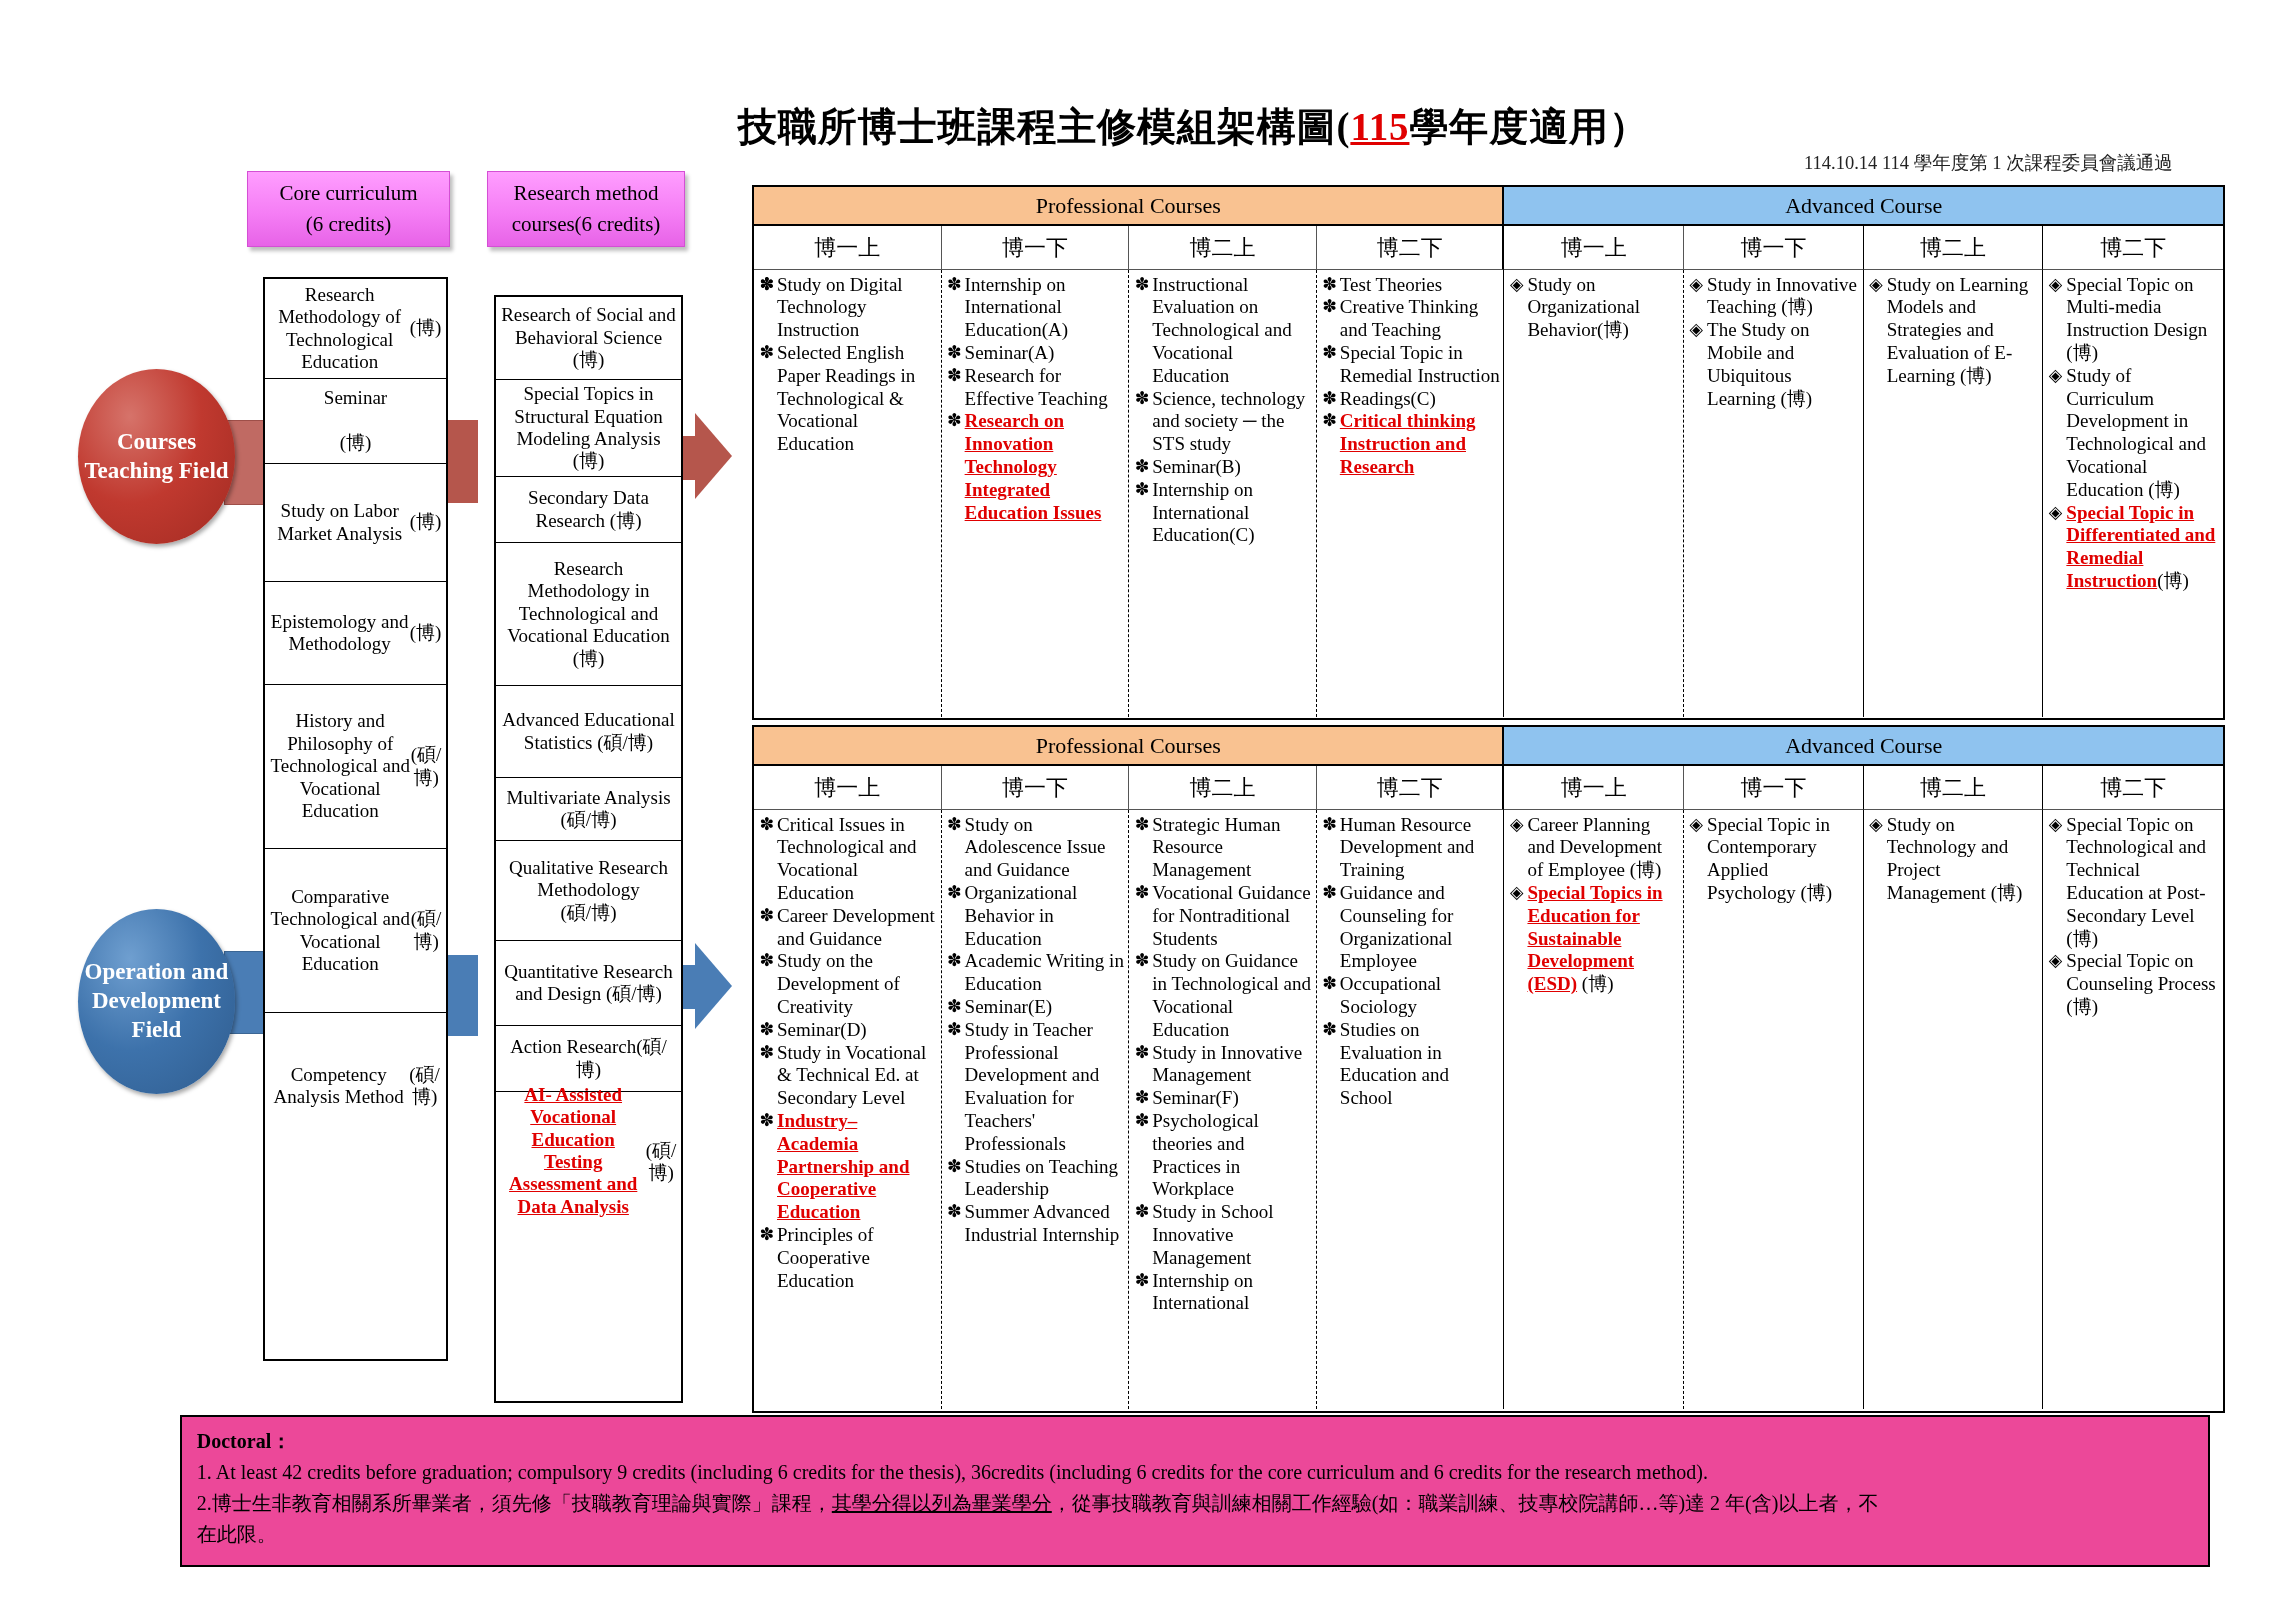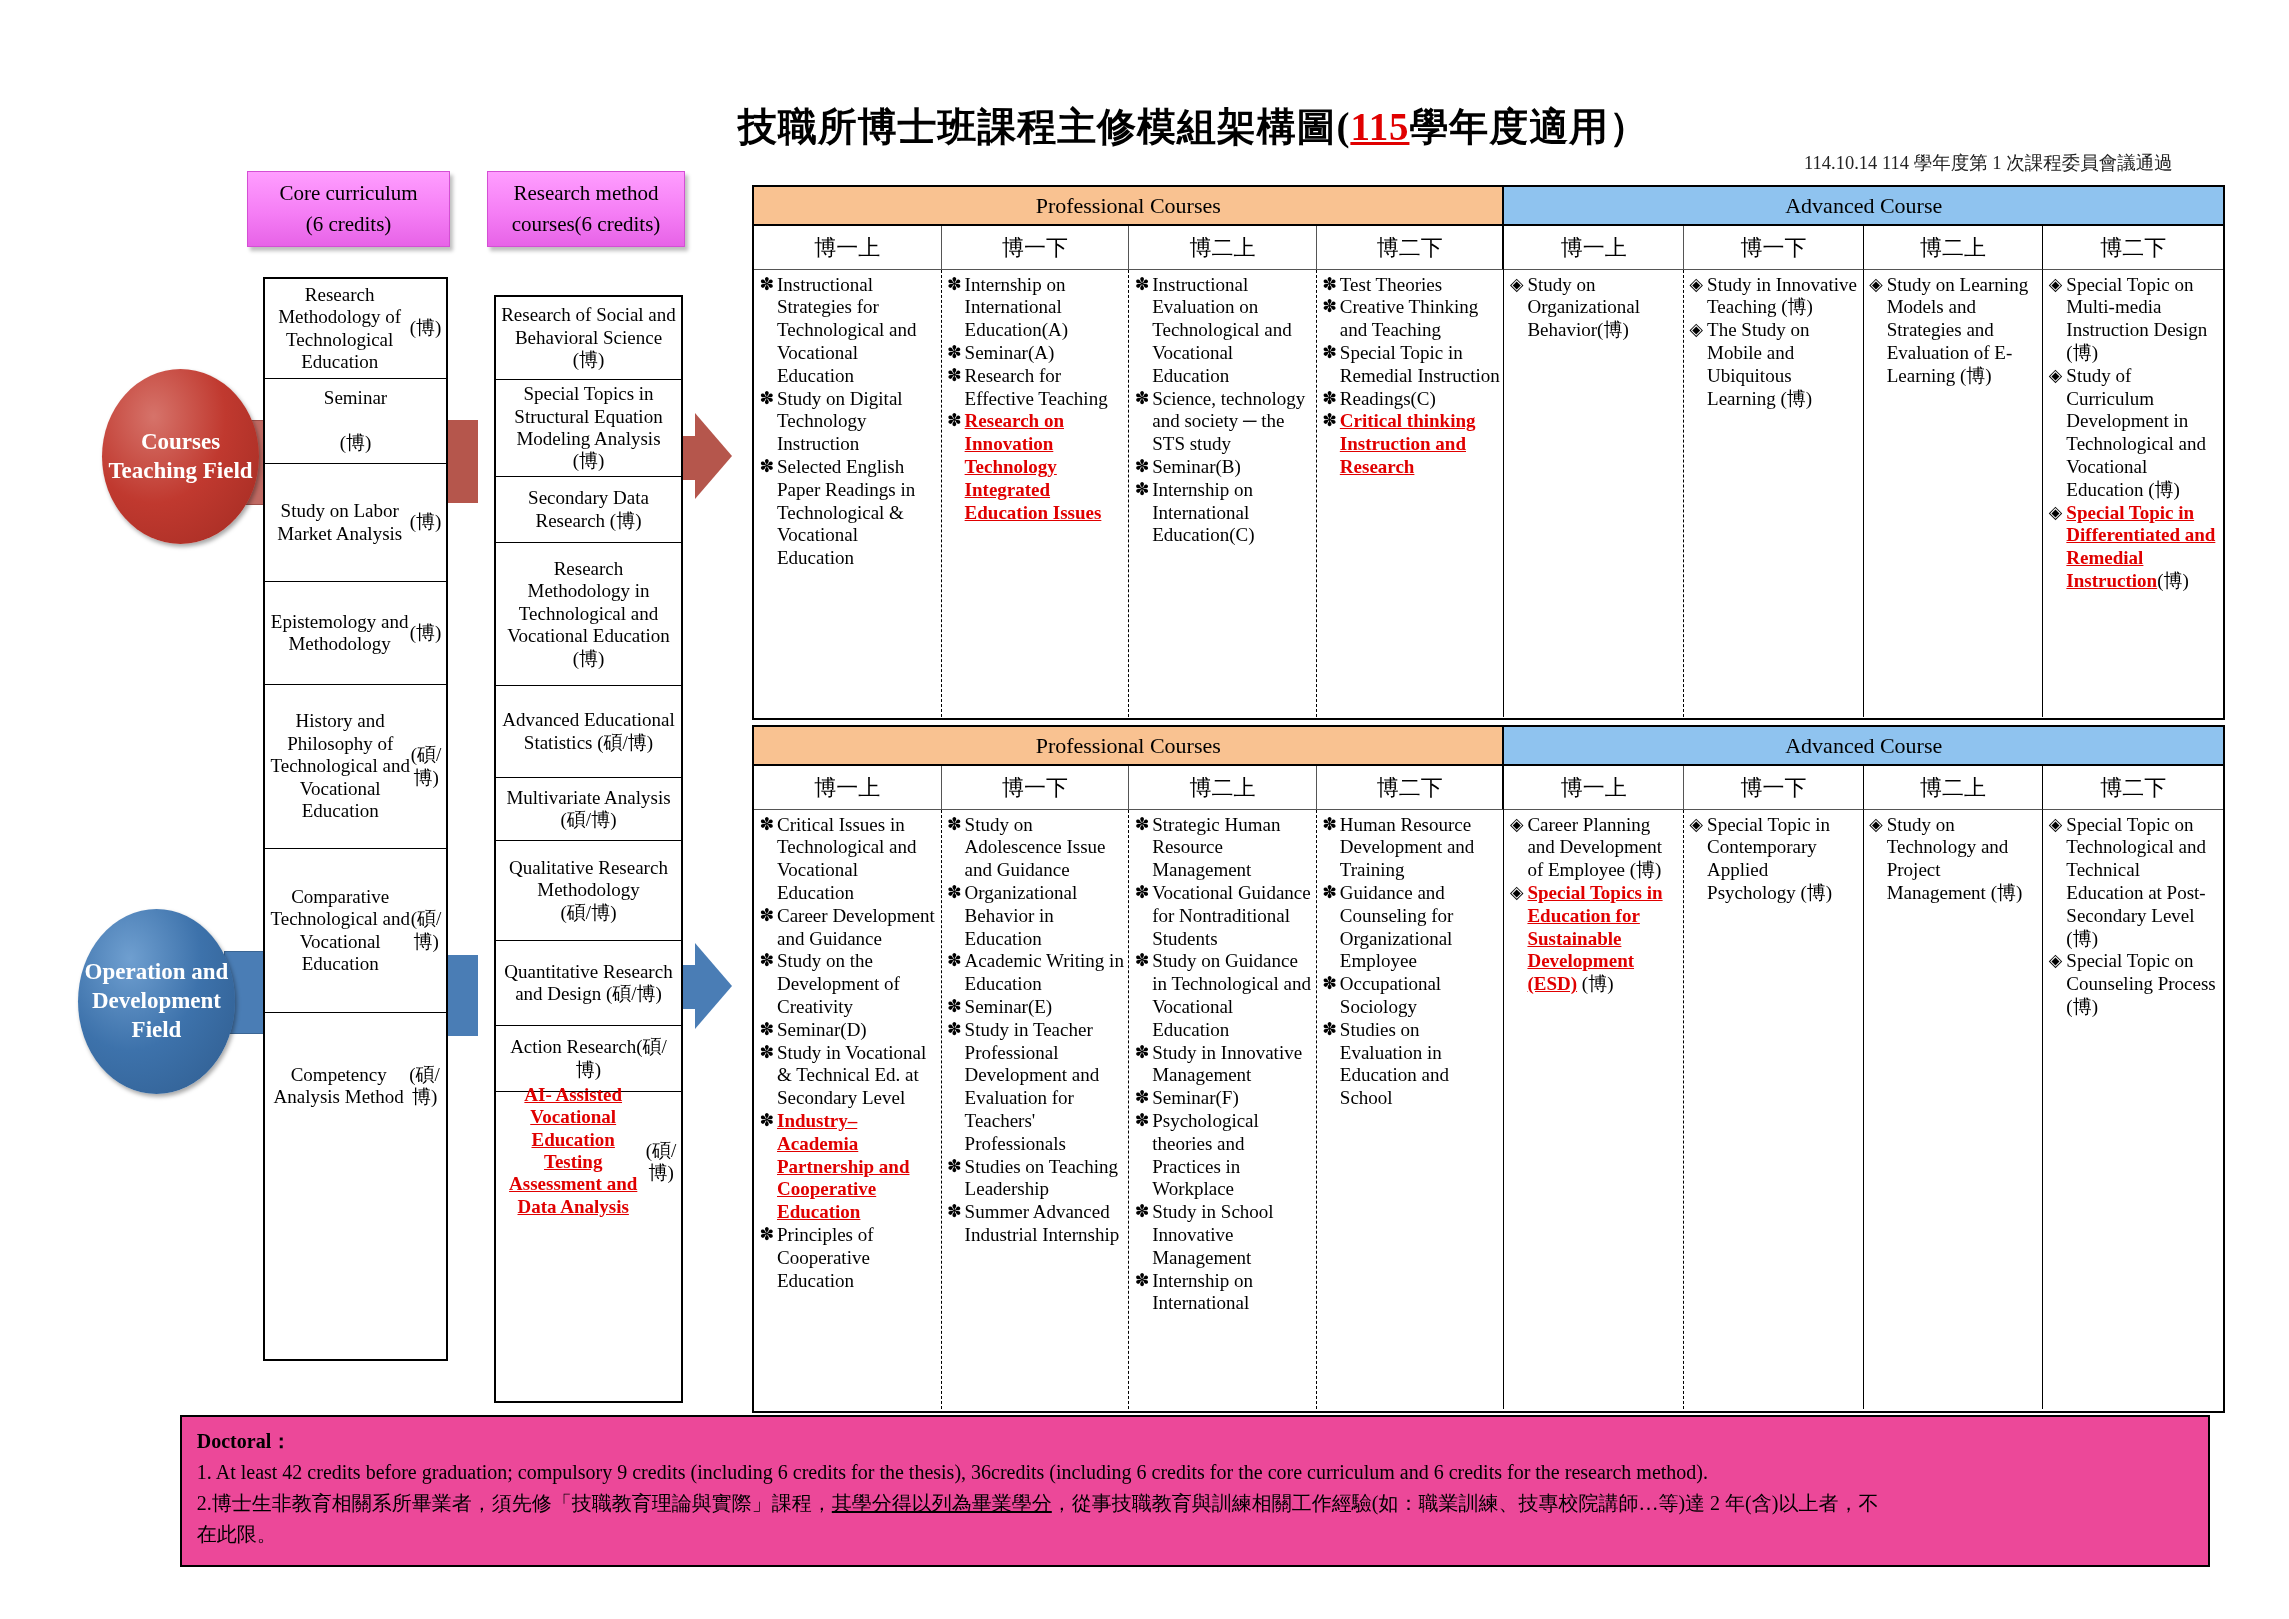--- a/index.html
+++ b/index.html
@@ -8,21 +8,21 @@
   
   #title{position:absolute;left:738px;top:100px;font-size:39px;font-weight:bold;letter-spacing:0.9px;white-space:nowrap;}
   #title .u{color:#e00000;text-decoration:underline;text-decoration-thickness:2.8px;}
   #subtitle{position:absolute;left:1804px;top:150px;font-size:18.5px;white-space:nowrap;color:#222;}
 
   
   .ellipse{position:absolute;border-radius:50%;display:flex;align-items:center;justify-content:center;
            text-align:center;font-weight:bold;color:#fff;font-size:23px;line-height:1.25;z-index:6;}
   #ell-teaching{left:78px;top:369px;width:157px;height:175px;
     background:radial-gradient(ellipse at 33% 27%, #d6736a 0%, #c0392f 48%, #a22b22 100%);
-    box-shadow:1.8px 2.8px 4.6px rgba(0,0,0,.35);margin-left:24px;}
+    box-shadow:1.8px 2.8px 4.6px rgba(0,0,0,.35);}
   #ell-operation{left:78px;top:909px;width:157px;height:185px;
     background:radial-gradient(ellipse at 33% 27%, #6f9fd0 0%, #3d72ab 48%, #2f5c8e 100%);
     box-shadow:1.8px 2.8px 4.6px rgba(0,0,0,.35);}
 
   
   .conn{position:absolute;z-index:4;}
   #conn-r1{left:224px;top:420px;width:39px;height:83px;background:#c06a63;border:0.9px solid #9e4f49;}
   #conn-r2{left:434px;top:420px;width:44px;height:83px;background:#b5564c;}
   #conn-b1{left:224px;top:951px;width:39px;height:81px;background:#4a7db5;border:0.9px solid #3b6694;}
   #conn-b2{left:434px;top:955px;width:44px;height:81px;background:#4a7db5;}
@@ -169,21 +169,21 @@
       <div class="hd w-p">博二上</div>
       <div class="hd w-p" style="border-right: 2.8px solid rgb(0, 0, 0);">博二下</div>
       <div class="hd w-a">博一上</div>
       <div class="hd w-a" style="border-right: 1.8px solid rgb(0, 0, 0);">博一下</div>
       <div class="hd w-a" style="border-right: 1.8px solid rgb(0, 0, 0);">博二上</div>
       <div class="hd w-a" style="border-right: none;">博二下</div>
     </div>
     <div class="bodyrow h1body">
       <div class="col w-p">
         <ul class="items">
-          <li><span class="bul">✽</span><span class="txt">Instructional Strategies for Technological and Vocational Education</span></li>
+          <li><span class="bul">✽</span></li>
           <li><span class="bul">✽</span><span class="txt">Study on Digital Technology Instruction</span></li>
           <li><span class="bul">✽</span><span class="txt">Selected English Paper Readings in Technological &amp; Vocational Education</span></li>
         </ul>
       </div>
       <div class="col w-p">
         <ul class="items">
           <li><span class="bul">✽</span><span class="txt">Internship on International Education(A)</span></li>
           <li><span class="bul">✽</span><span class="txt">Seminar(A)</span></li>
           <li><span class="bul">✽</span><span class="txt">Research for Effective Teaching</span></li>
           <li class="red"><span class="bul">✽</span><span class="txt">Research on Innovation Technology Integrated Education Issues</span></li>

